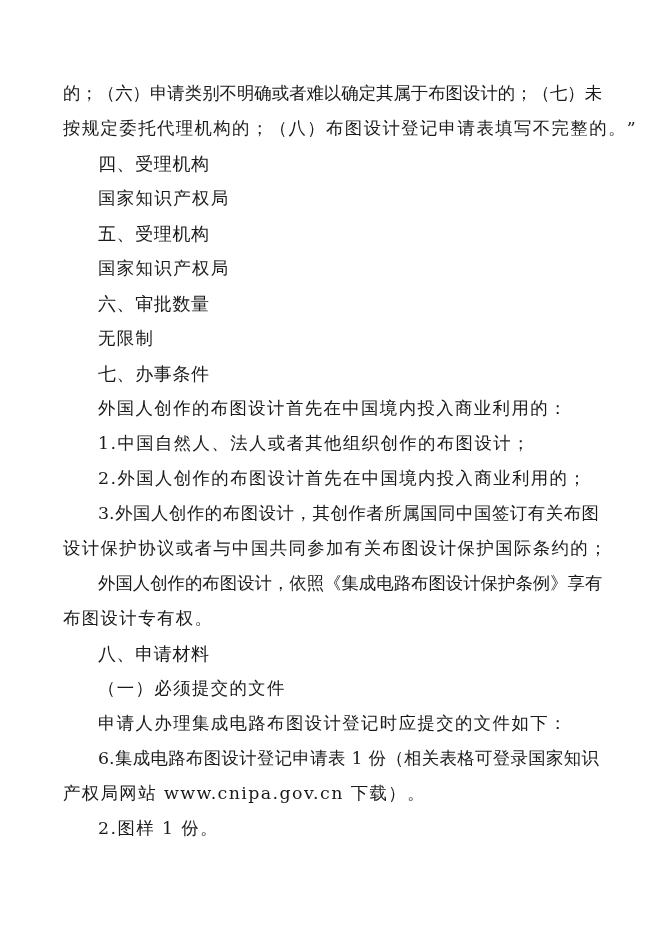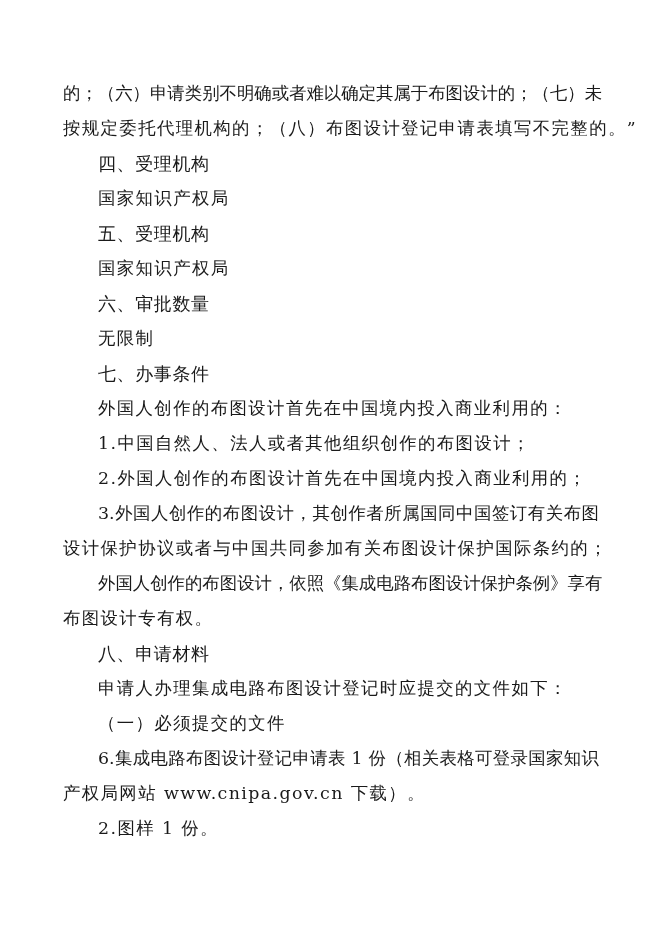--- a/index.html
+++ b/index.html
@@ -39,18 +39,18 @@
   <div class="line indent heading">七、办事条件</div>
   <div class="line indent">外国人创作的布图设计首先在中国境内投入商业利用的：</div>
   <div class="line indent">1.中国自然人、法人或者其他组织创作的布图设计；</div>
   <div class="line indent">2.外国人创作的布图设计首先在中国境内投入商业利用的；</div>
   <div class="line indent justify">3.外国人创作的布图设计，其创作者所属国同中国签订有关布图</div>
   <div class="line">设计保护协议或者与中国共同参加有关布图设计保护国际条约的；</div>
   <div class="line indent justify">外国人创作的布图设计，依照《集成电路布图设计保护条例》享有</div>
   <div class="line">布图设计专有权。</div>
 
   <div class="line indent heading">八、申请材料</div>
+  <div class="line indent">（一）必须提交的文件</div>
   <div class="line indent">申请人办理集成电路布图设计登记时应提交的文件如下：</div>
-  <div class="line indent">（一）必须提交的文件</div>
   <div class="line indent justify">6.集成电路布图设计登记申请表 1 份（相关表格可登录国家知识</div>
   <div class="line">产权局网站 www.cnipa.gov.cn 下载）。</div>
   <div class="line indent">2.图样 1 份。</div>
 </div>
 
 </body></html>

